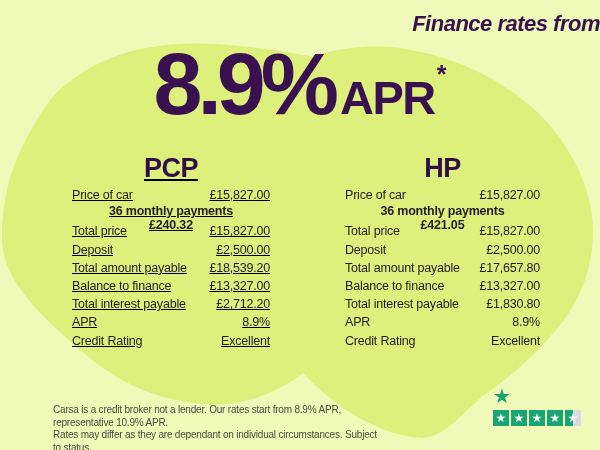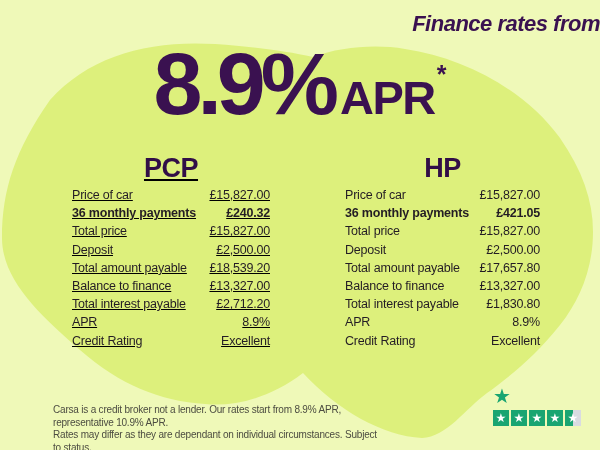--- a/index.html
+++ b/index.html
@@ -26,21 +26,21 @@
   .col.hp{left:345px;width:195px;}
   .col h2{
     margin:0;text-align:center;font-size:27px;font-weight:bold;
     color:#310e47;letter-spacing:-0.5px;line-height:27px;
   }
   .rows{margin-top:4px;}
   .frow{
     display:flex;justify-content:space-between;align-items:center;
     height:18.2px;font-size:12.5px;color:#231c24;letter-spacing:-0.2px;
   }
-  .frow.bold{font-weight:bold;}
+  .frow.bold{font-weight:bold;flex-direction:column;}
   .flabel{white-space:nowrap;}
   .fvalue{white-space:nowrap;text-align:right;}
   .disclaimer{
     position:absolute;left:53px;top:404px;width:330px;
     font-size:10px;line-height:12.5px;color:#4c4c41;letter-spacing:-0.2px;
   }
   .trustpilot{position:absolute;left:493px;top:387px;}
   .tp-logo{display:flex;align-items:center;gap:3px;}
   .tp-star{color:#19a571;font-size:20px;line-height:18px;}
   .tp-name{font-size:16px;font-weight:bold;color:#1b1b1b;letter-spacing:-0.4px;}

